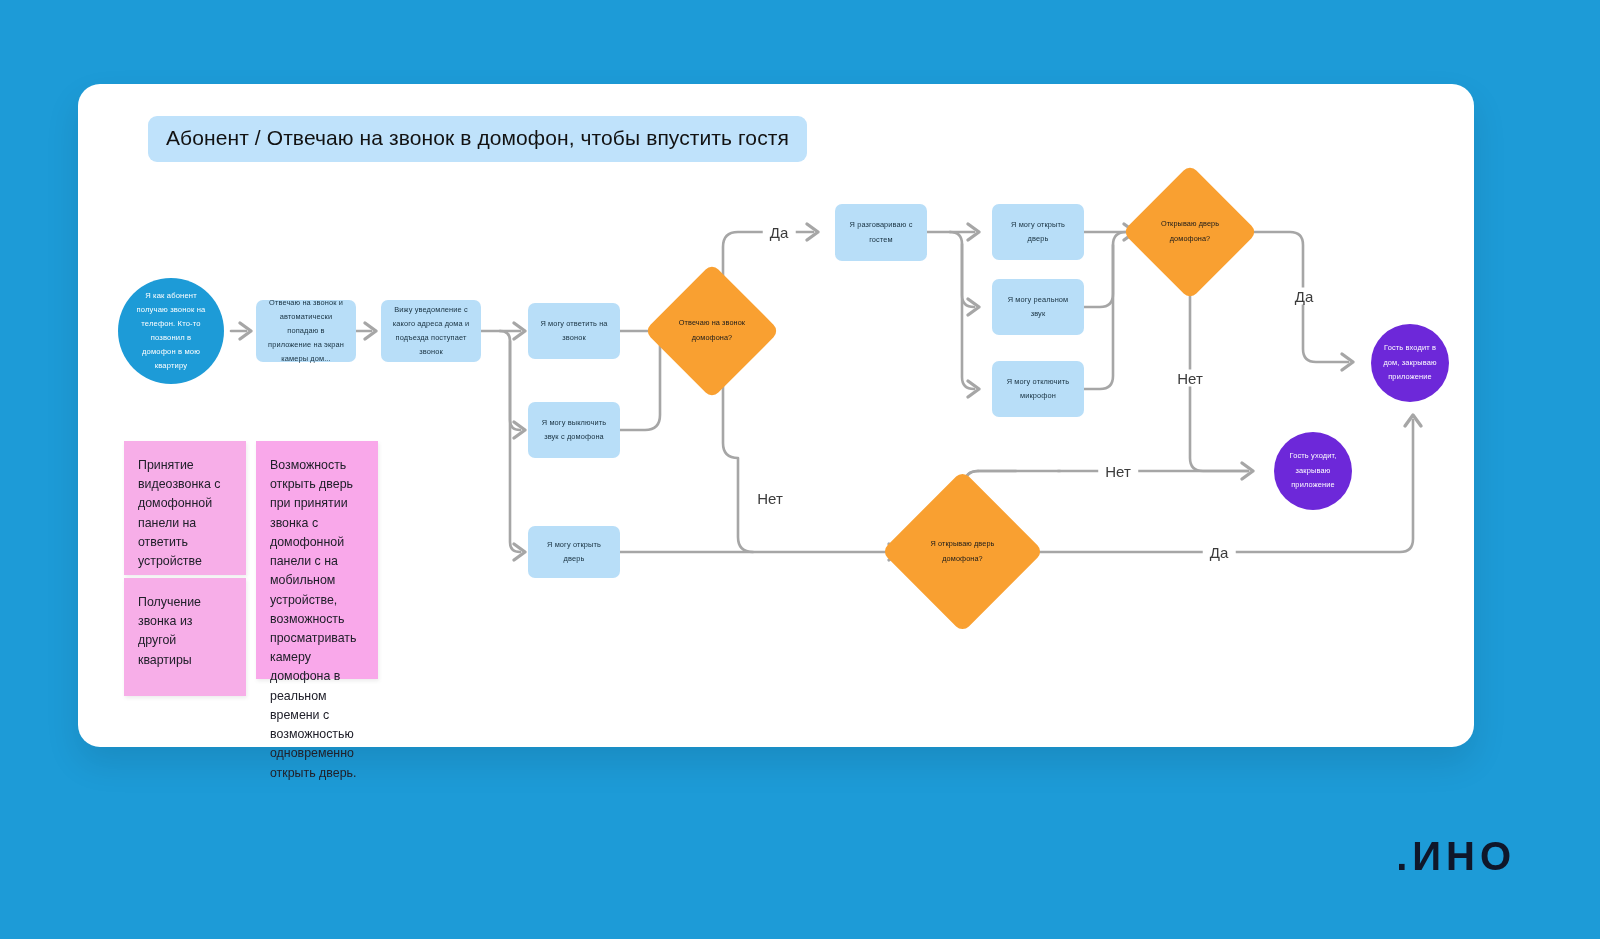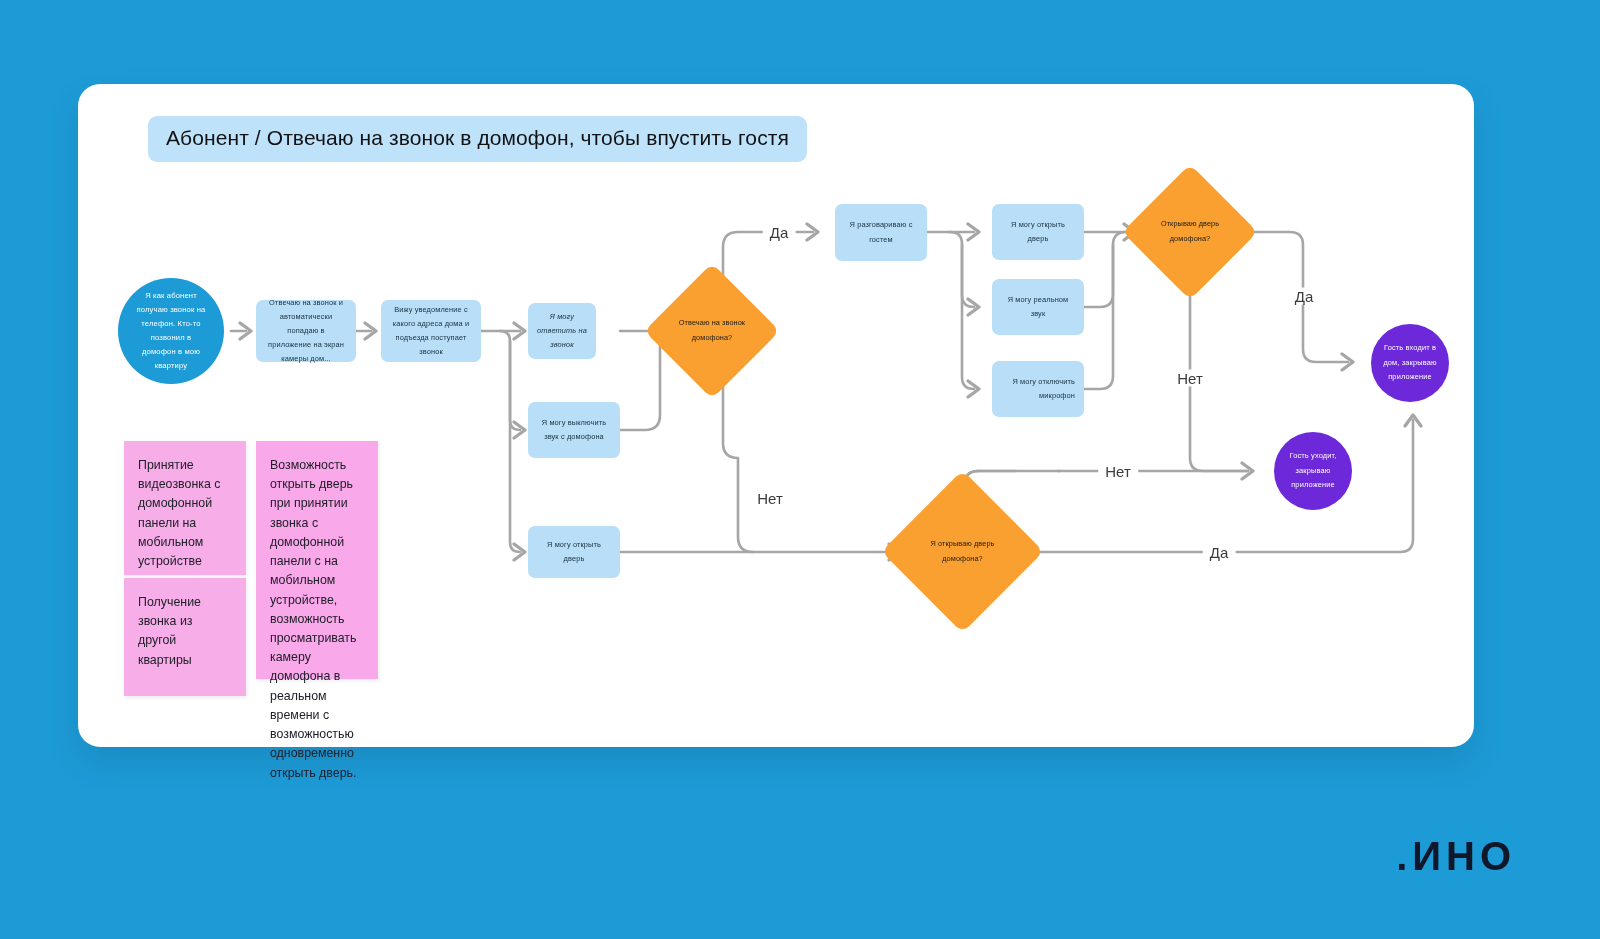--- a/index.html
+++ b/index.html
@@ -227,54 +227,54 @@
   <div class="edge-label" style="left:1190px; top:378px;">Нет</div>
   <div class="edge-label" style="left:1118px; top:471px;">Нет</div>
   <div class="edge-label" style="left:1219px; top:552px;">Да</div>
 
   <div class="node node-start" style="left:118px; top:278px; width:106px; height:106px;">Я как абонент получаю звонок на телефон. Кто-то позвонил в домофон в мою квартиру</div>
 
   <div class="node node-box" style="left:256px; top:300px; width:100px; height:62px;">Отвечаю на звонок и автоматически попадаю в приложение на экран камеры дом...</div>
 
   <div class="node node-box" style="left:381px; top:300px; width:100px; height:62px;">Вижу уведомление с какого адреса дома и подъезда поступает звонок</div>
 
-  <div class="node node-box" style="left:528px; top:303px; width:68px; height:56px;font-style:italic;">Я могу ответить на звонок</div>
+  <div class="node node-box" style="left:528px; top:303px; width:92px; height:56px;">Я могу ответить на звонок</div>
 
   <div class="node node-box" style="left:528px; top:402px; width:92px; height:56px;">Я могу выключить звук с домофона</div>
 
   <div class="node node-box" style="left:528px; top:526px; width:92px; height:52px;">Я могу открыть дверь</div>
 
   <div class="node node-diamond" style="left:664px; top:283px; width:96px; height:96px;">
     <span class="dia-shape"></span>
     <span class="dia-text">Отвечаю на звонок домофона?</span>
   </div>
 
   <div class="node node-box" style="left:835px; top:204px; width:92px; height:57px;">Я разговариваю с гостем</div>
 
   <div class="node node-box" style="left:992px; top:204px; width:92px; height:56px;">Я могу открыть дверь</div>
 
   <div class="node node-box" style="left:992px; top:279px; width:92px; height:56px;">Я могу реальном звук</div>
 
-  <div class="node node-box" style="left:992px; top:361px; width:92px; height:56px;text-align:right;">Я могу отключить микрофон</div>
+  <div class="node node-box" style="left:992px; top:361px; width:92px; height:56px;">Я могу отключить микрофон</div>
 
   <div class="node node-diamond" style="left:1142px; top:184px; width:96px; height:96px;">
     <span class="dia-shape"></span>
     <span class="dia-text">Открываю дверь домофона?</span>
   </div>
 
   <div class="node node-diamond" style="left:905px; top:494px; width:115px; height:115px;">
     <span class="dia-shape"></span>
     <span class="dia-text">Я открываю дверь домофона?</span>
   </div>
 
   <div class="node node-end" style="left:1371px; top:324px; width:78px; height:78px;">Гость входит в дом, закрываю приложение</div>
 
   <div class="node node-end" style="left:1274px; top:432px; width:78px; height:78px;">Гость уходит, закрываю приложение</div>
 
-  <div class="sticky" style="left:124px; top:441px; width:122px; height:134px;">Принятие видеозвонка с домофонной панели на мобильном устройстве</div>
+  <div class="sticky" style="left:124px; top:441px; width:122px; height:134px;">Принятие видеозвонка с домофонной панели на ответить устройстве</div>
 
   <div class="sticky" style="left:124px; top:578px; width:122px; height:118px;">Получение звонка из другой квартиры</div>
 
   <div class="sticky alt" style="left:256px; top:441px; width:122px; height:238px;">Возможность открыть дверь при принятии звонка с домофонной панели с на мобильном устройстве, возможность просматривать камеру домофона в реальном времени с возможностью одновременно открыть дверь.</div>
 
   <div id="logo">.ИНО</div>
 
 </div>
 
 </body></html>

